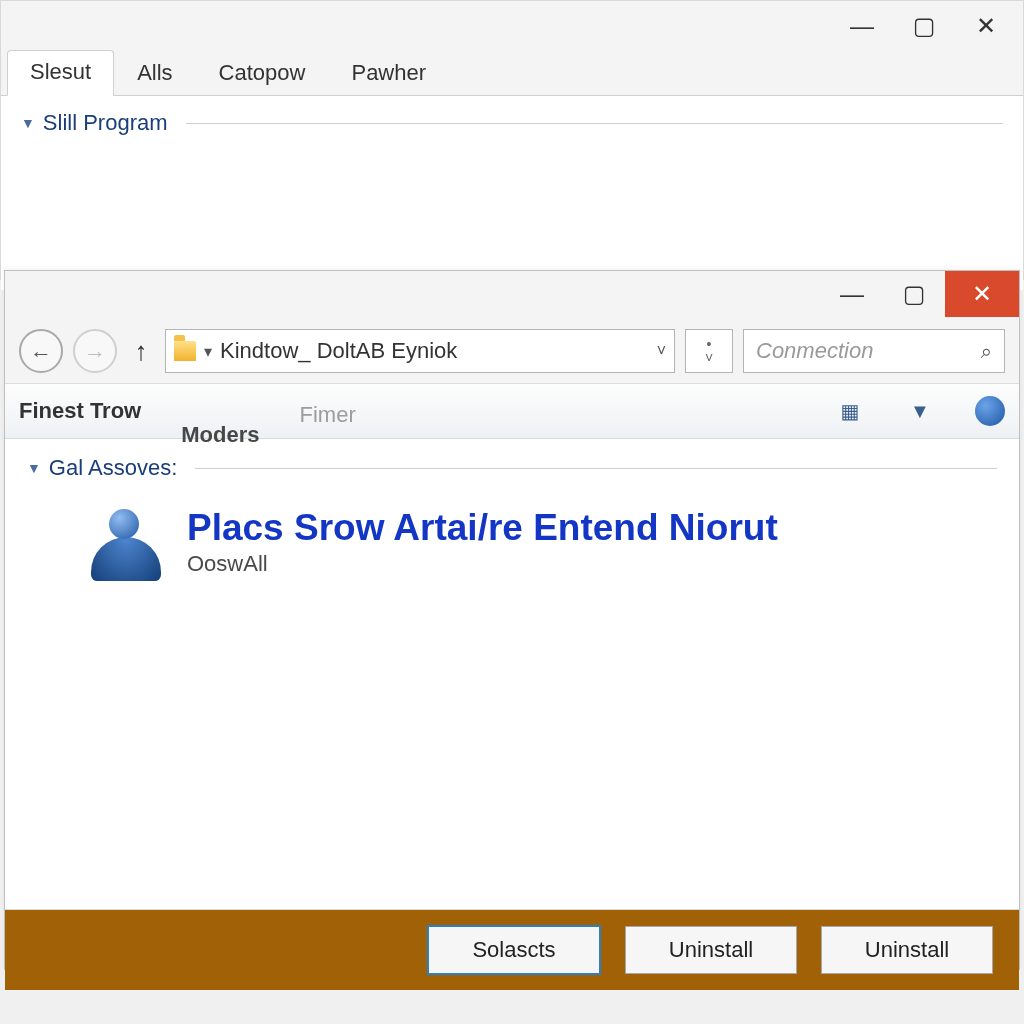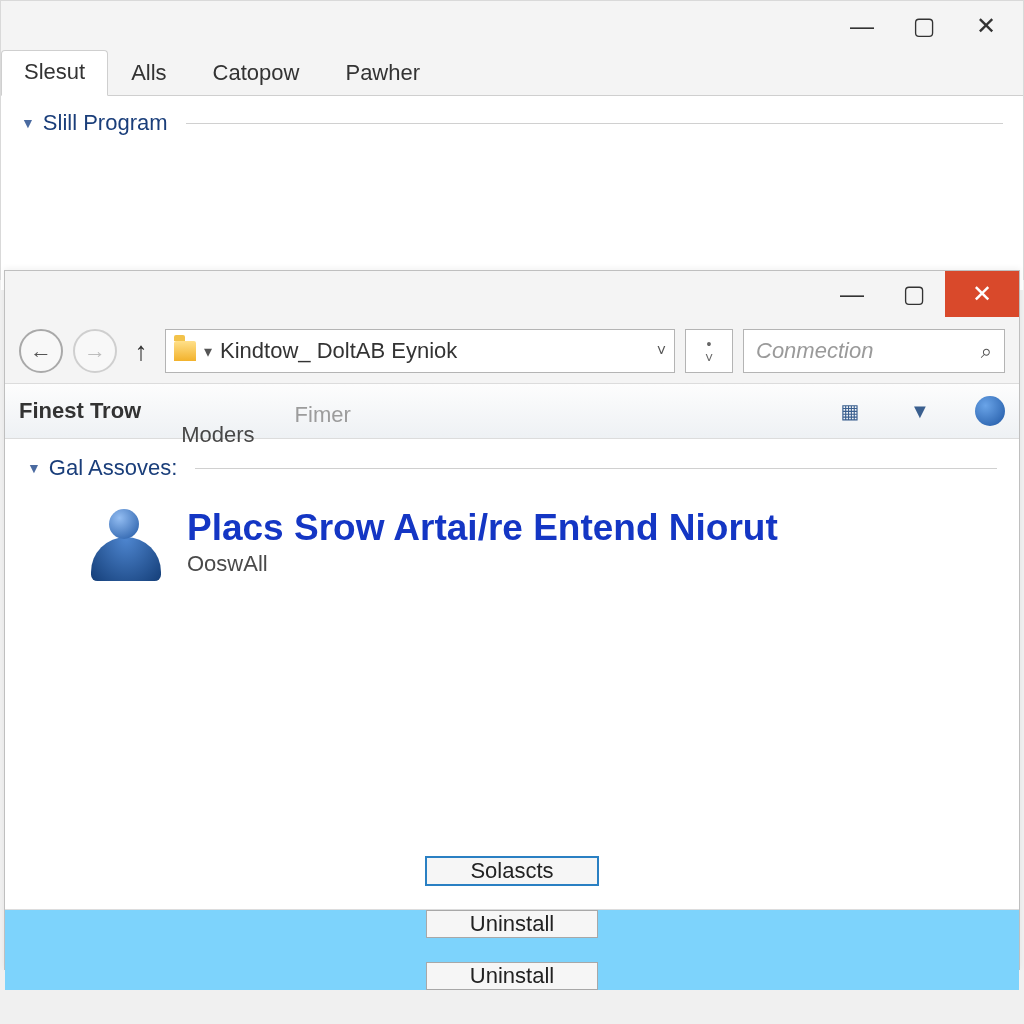--- a/index.html
+++ b/index.html
@@ -31,21 +31,21 @@
   .win-btn {
     width: 62px; height: 40px;
     display: flex; align-items: center; justify-content: center;
     font-size: 24px;
     color: #333;
     font-family: "Segoe UI Symbol", sans-serif;
   }
   .tabs {
     display: flex;
     align-items: flex-end;
-    padding-left: 0;
+    padding-left: 6px;
     border-bottom: 1px solid #cfcfcf;
     height: 44px;
     gap: 0;
   }
   .tab {
     padding: 8px 22px 10px 22px;
     font-size: 22px;
     color: #333;
     border: 1px solid transparent;
     border-bottom: none;
@@ -203,21 +203,21 @@
     height: 54px;
     border-top: 1px solid #dcdcdc;
     border-bottom: 1px solid #dcdcdc;
     background: linear-gradient(#fdfdfd, #eef1f4);
     display:flex; align-items:center;
     padding: 0 14px;
     gap: 40px;
     font-size: 22px;
   }
   .toolbar2 .titem { color:#333; font-weight:600; }
-  .toolbar2 .titem.sub { color:#474747; font-weight:400;margin-top:48px; }
+  .toolbar2 .titem.sub { color:#474747; font-weight:700;margin-top:48px; }
   .toolbar2 .titem.dim { color:#9c9c9c; font-weight:400;margin-top:8px; }
   .toolbar2 .spacer { flex:1; }
   .tool-icon {
     width:30px; height:30px; display:flex; align-items:center; justify-content:center;
     color:#3a5f8f; font-size:20px;
   }
   .avatar-small {
     width:30px; height:30px; border-radius:50%;
     background: radial-gradient(circle at 35% 32%, #6aa4e8, #1e56a3);
   }
@@ -239,23 +239,23 @@
     position:absolute; left:4px; top:30px; width:70px; height:44px;
     background: radial-gradient(ellipse at 50% 0%, #4f87d1, #143e78);
     border-radius: 44px 44px 8px 8px;
   }
   .entry-title { color:#1436c4; font-weight:700; font-size:37px; }
   .entry-sub { color:#4a4a4a; font-size:22px; margin-top:2px; }
 
   .footer-btns {
     height: 80px;
     border-top: 1px solid #dcdcdc;
-    background: #7dd3fc;
+    background: #a16207;
     display:flex; align-items:center; justify-content:flex-end;
-    gap: 24px; padding: 0 26px; flex-direction: column;
+    gap: 24px; padding: 0 26px;
   }
   .btn {
     min-width: 170px; height: 46px;
     background:#f6f6f6;
     border:1px solid #a8a8a8;
     display:flex; align-items:center; justify-content:center;
     font-size:22px; color:#222;
   }
   .btn.primary { border:2px solid #2a80c3; }
 

